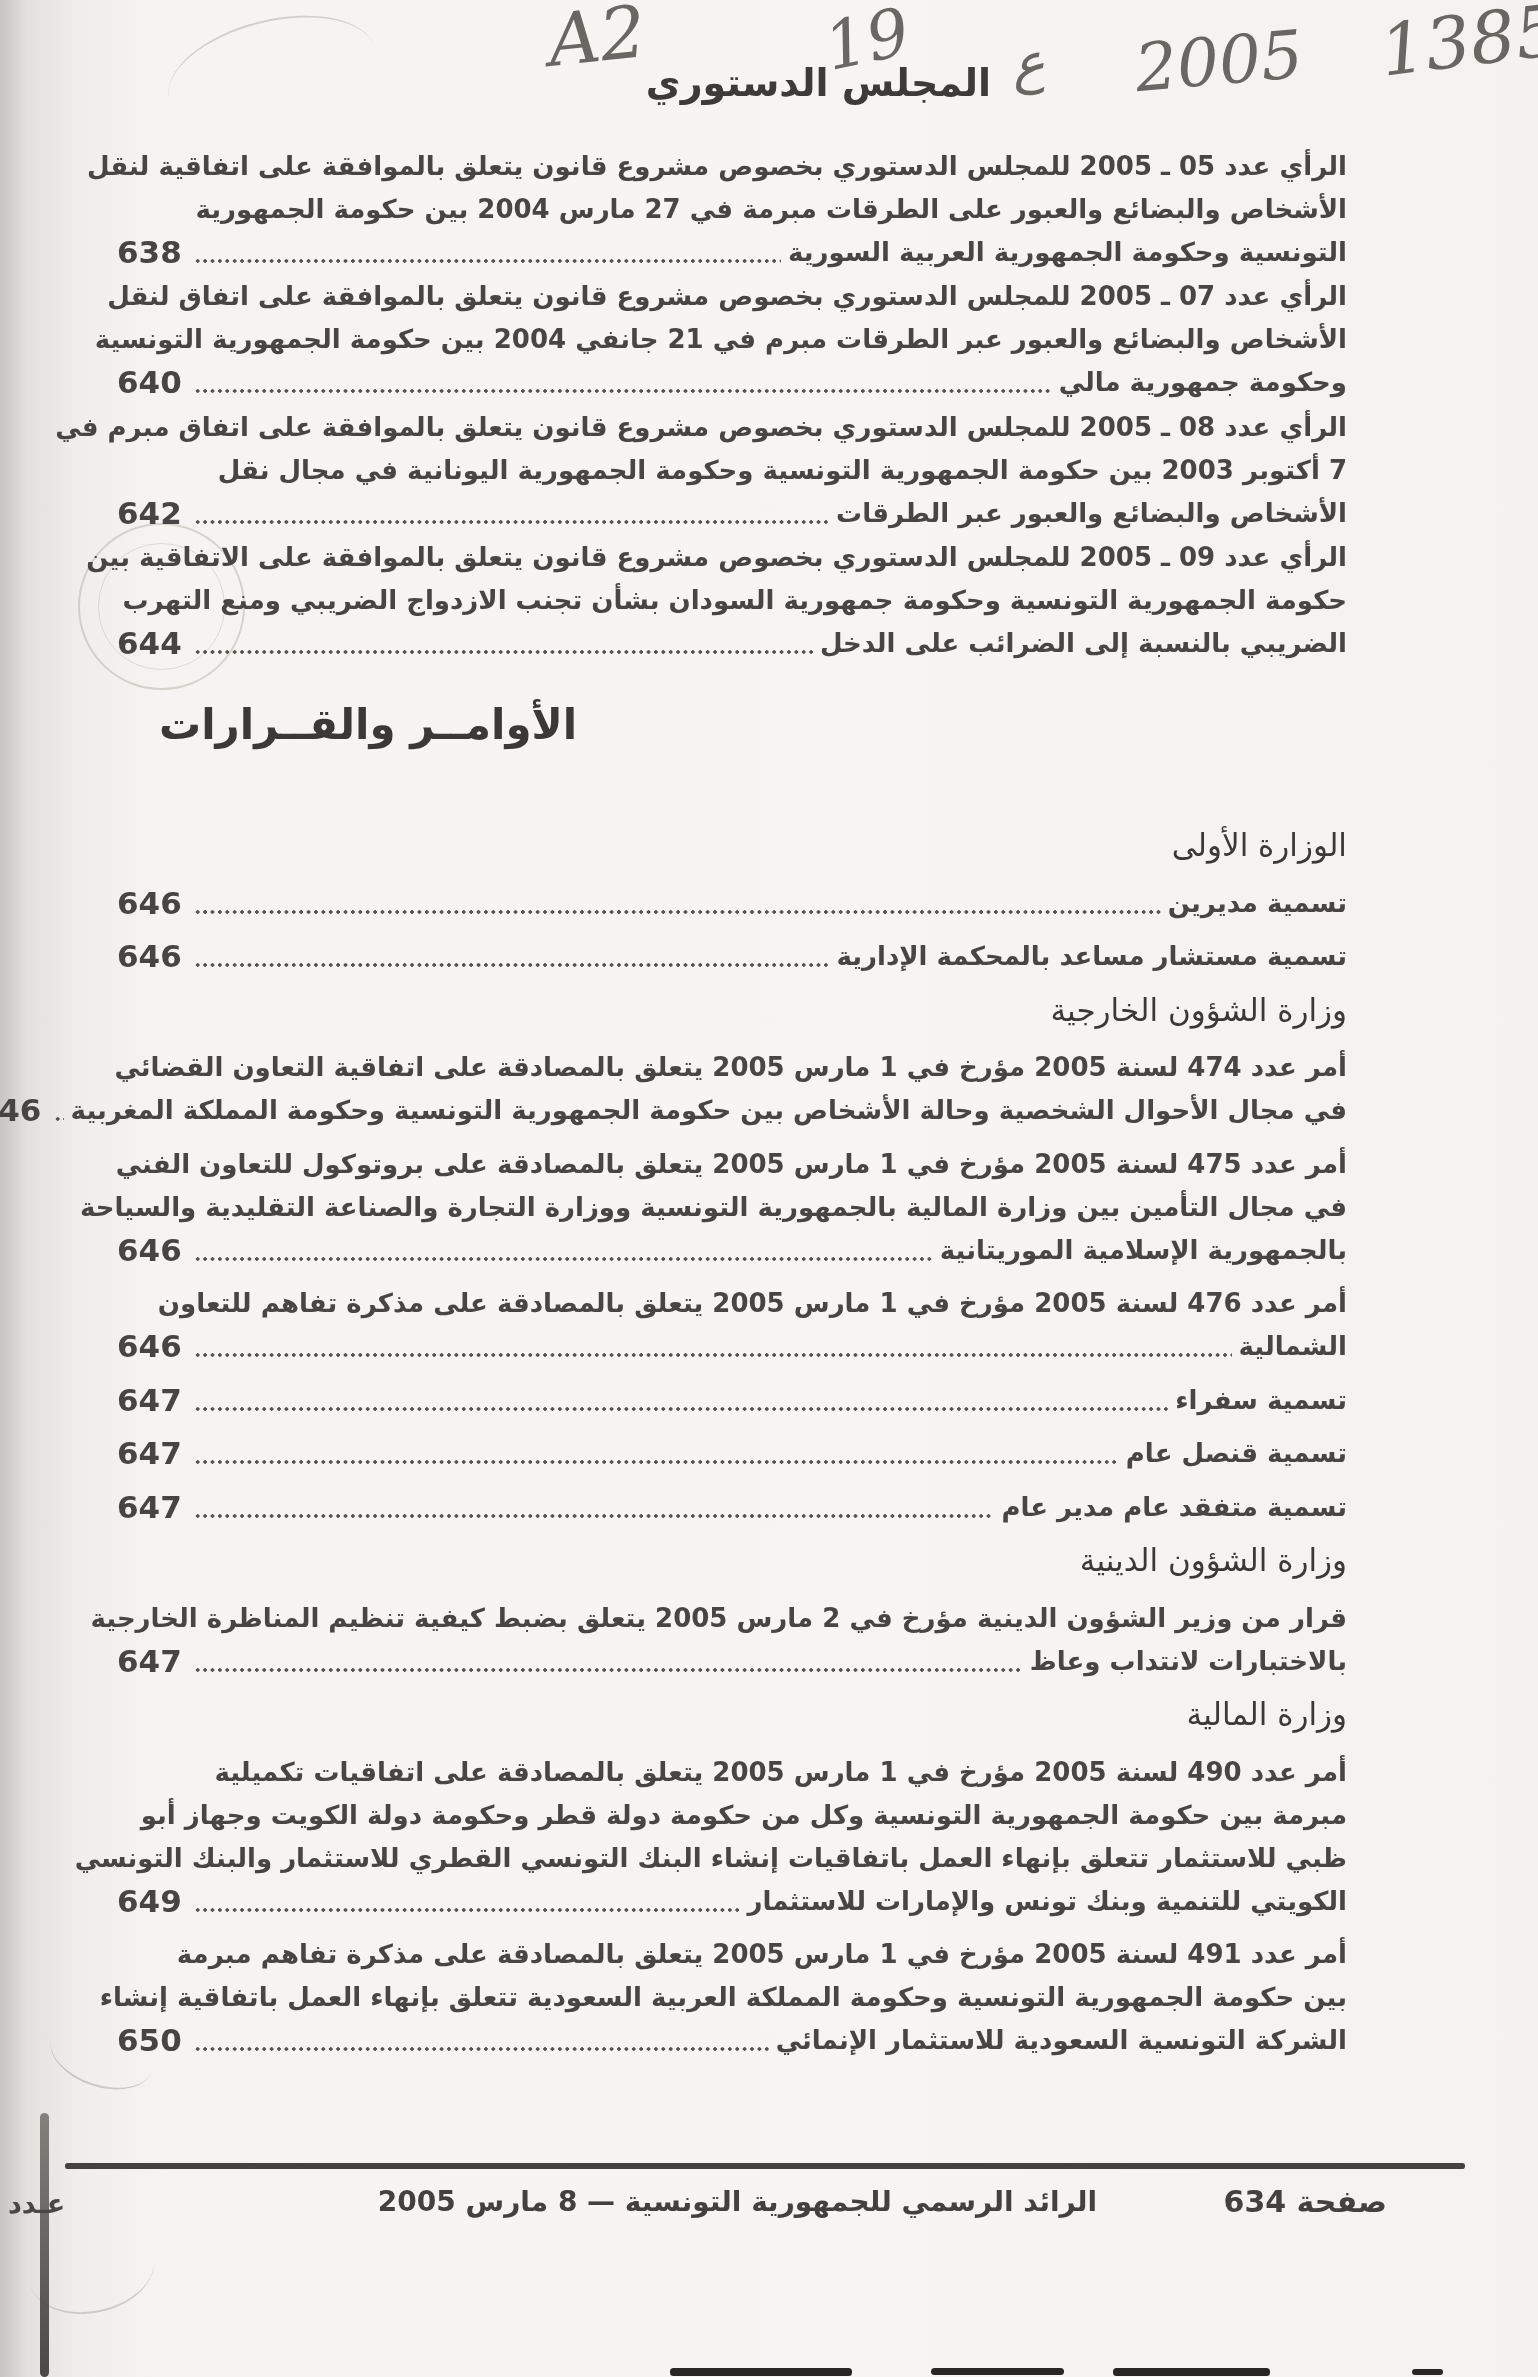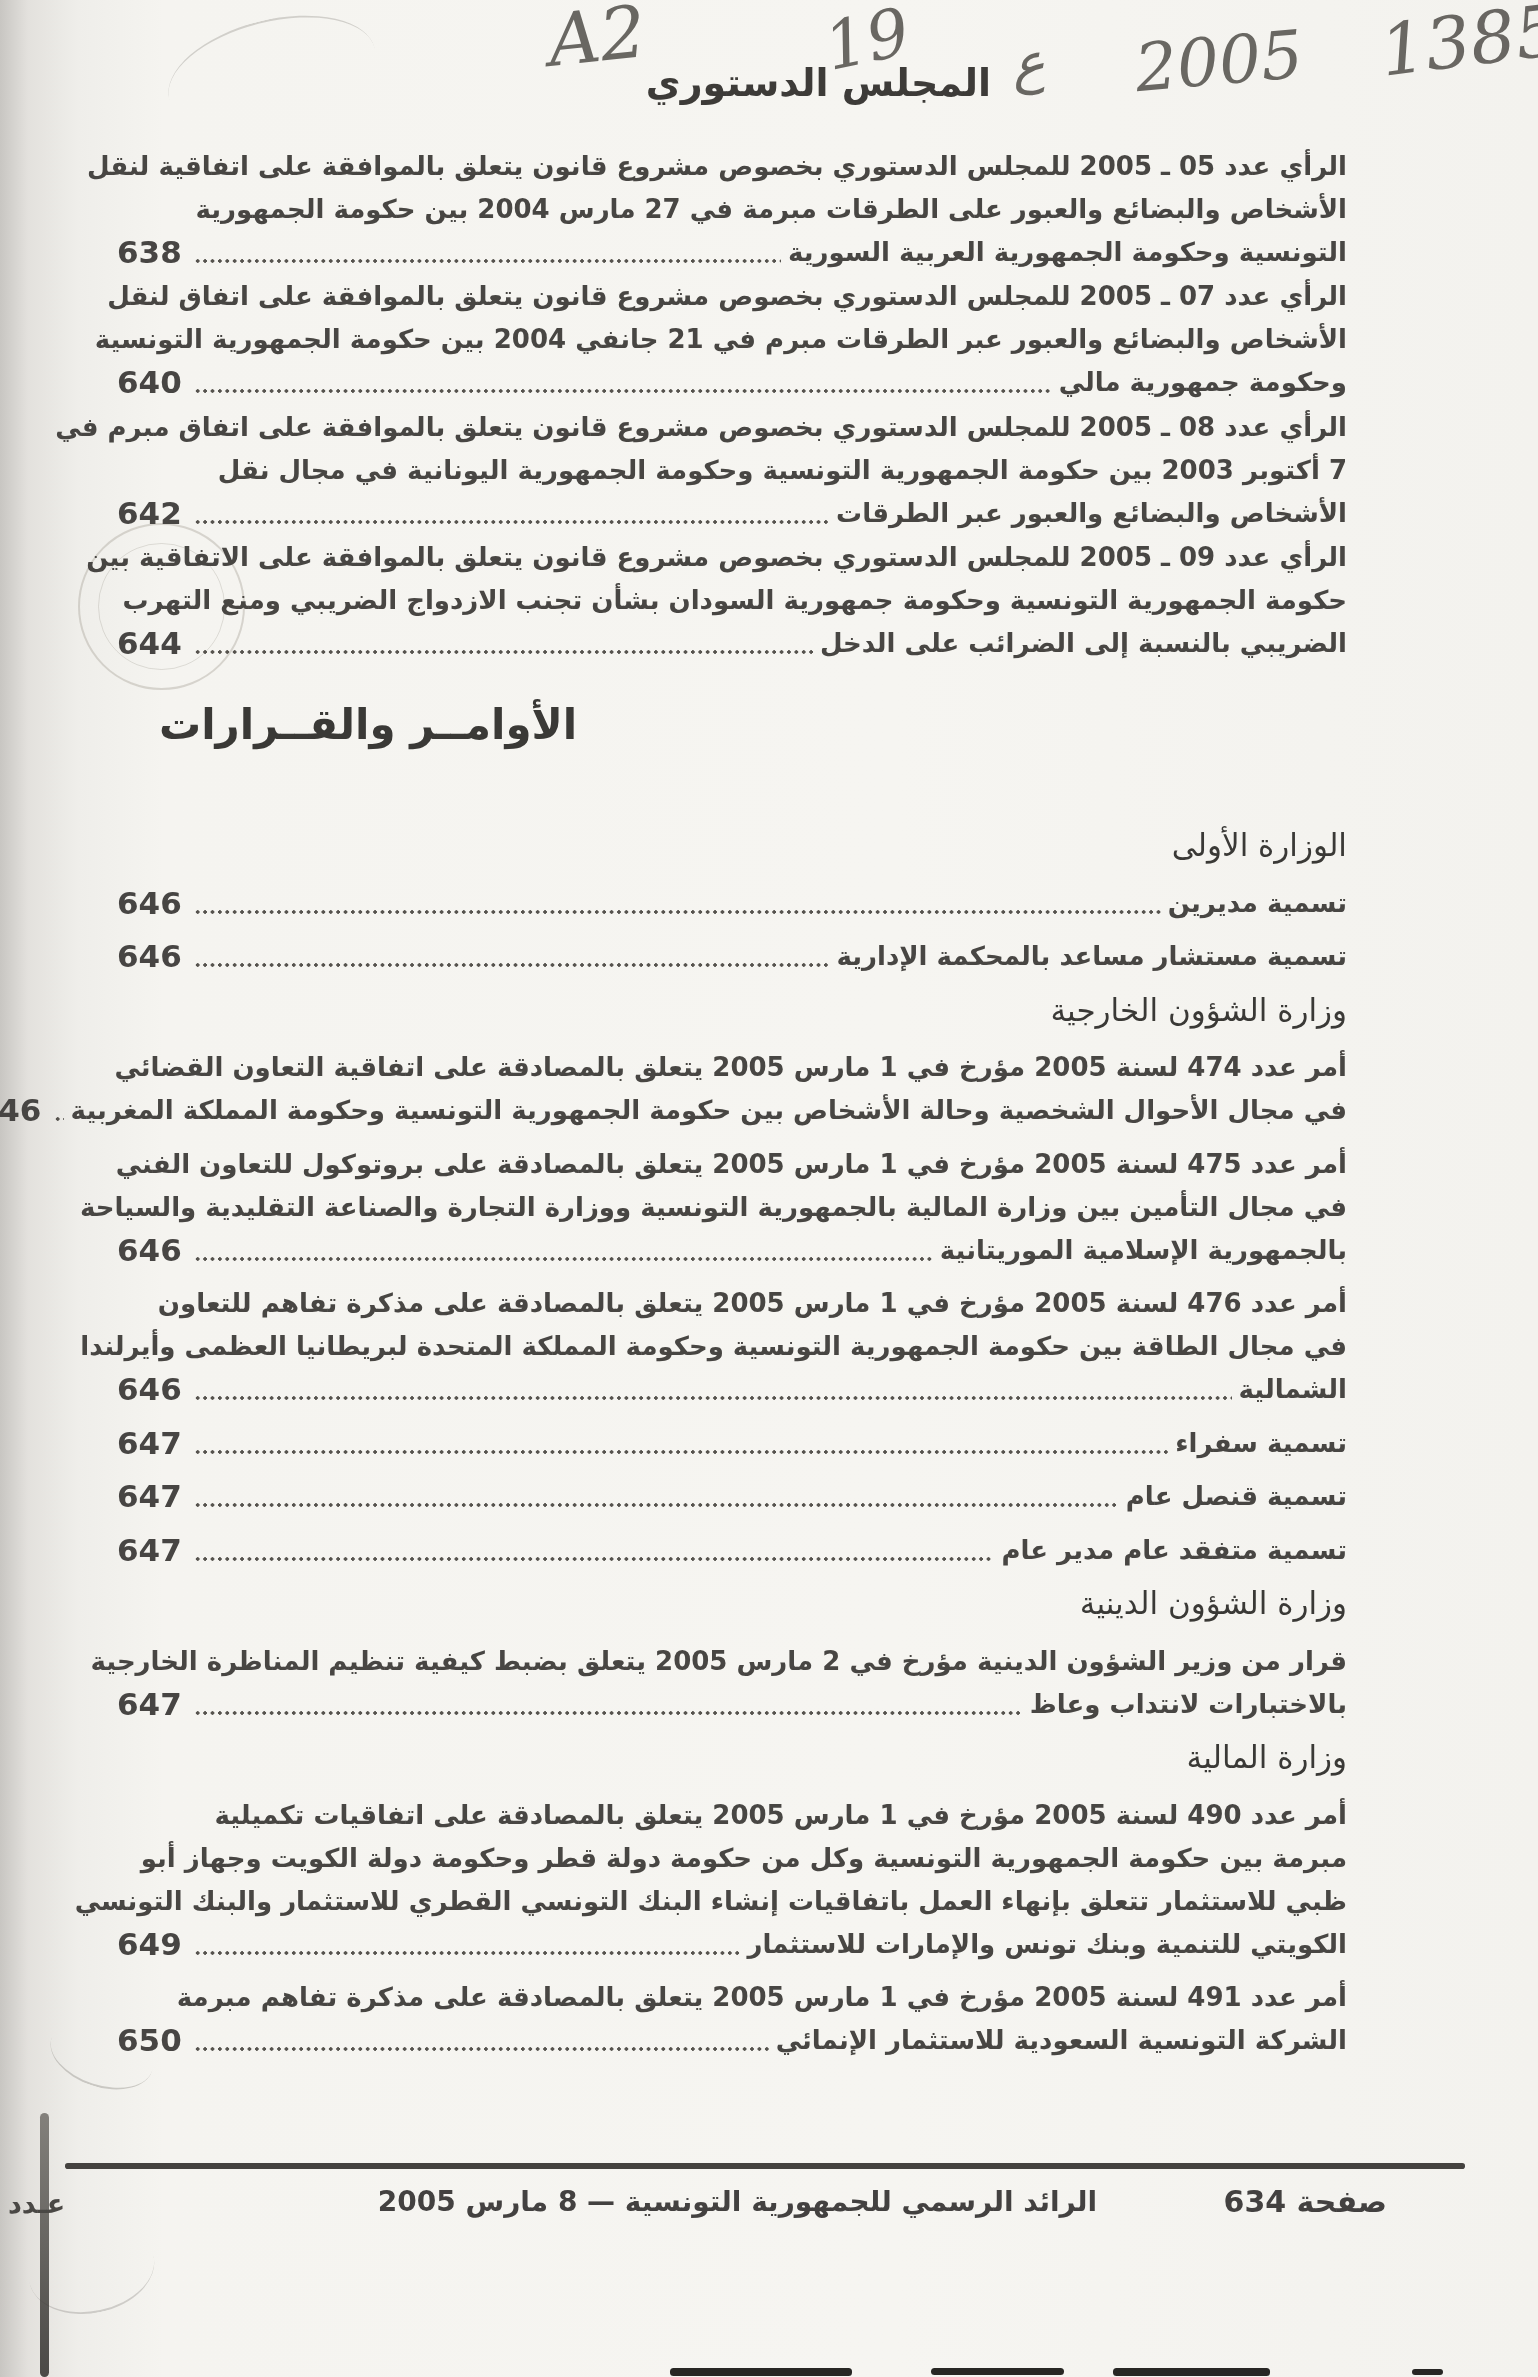--- a/index.html
+++ b/index.html
@@ -152,21 +152,20 @@
             <div class="entry-line">أمر عدد 475 لسنة 2005 مؤرخ في 1 مارس 2005 يتعلق بالمصادقة على بروتوكول للتعاون الفني</div>
             <div class="entry-line">في مجال التأمين بين وزارة المالية بالجمهورية التونسية ووزارة التجارة والصناعة التقليدية والسياحة</div>
             <div class="entry-last">
               <span class="last-text">بالجمهورية الإسلامية الموريتانية</span>
               <span class="leader"></span>
               <span class="num">646</span>
             </div>
           </div>
           <div class="entry">
             <div class="entry-line">أمر عدد 476 لسنة 2005 مؤرخ في 1 مارس 2005 يتعلق بالمصادقة على مذكرة تفاهم للتعاون</div>
-            <div class="entry-line">في مجال الطاقة بين حكومة الجمهورية التونسية وحكومة المملكة المتحدة لبريطانيا العظمى وأيرلندا</div>
             <div class="entry-last">
               <span class="last-text">الشمالية</span>
               <span class="leader"></span>
               <span class="num">646</span>
             </div>
           </div>
           <div class="entry">
             <div class="entry-last">
               <span class="last-text">تسمية سفراء</span>
               <span class="leader"></span>
@@ -206,20 +205,21 @@
             <div class="entry-line">مبرمة بين حكومة الجمهورية التونسية وكل من حكومة دولة قطر وحكومة دولة الكويت وجهاز أبو</div>
             <div class="entry-line">ظبي للاستثمار تتعلق بإنهاء العمل باتفاقيات إنشاء البنك التونسي القطري للاستثمار والبنك التونسي</div>
             <div class="entry-last">
               <span class="last-text">الكويتي للتنمية وبنك تونس والإمارات للاستثمار</span>
               <span class="leader"></span>
               <span class="num">649</span>
             </div>
           </div>
           <div class="entry">
             <div class="entry-line">أمر عدد 491 لسنة 2005 مؤرخ في 1 مارس 2005 يتعلق بالمصادقة على مذكرة تفاهم مبرمة</div>
+            <div class="entry-line">بين حكومة الجمهورية التونسية وحكومة المملكة العربية السعودية تتعلق بإنهاء العمل باتفاقية إنشاء</div>
             <div class="entry-last">
               <span class="last-text">الشركة التونسية السعودية للاستثمار الإنمائي</span>
               <span class="leader"></span>
               <span class="num">650</span>
             </div>
           </div>
         </section>
       </div>
   </div>
 

